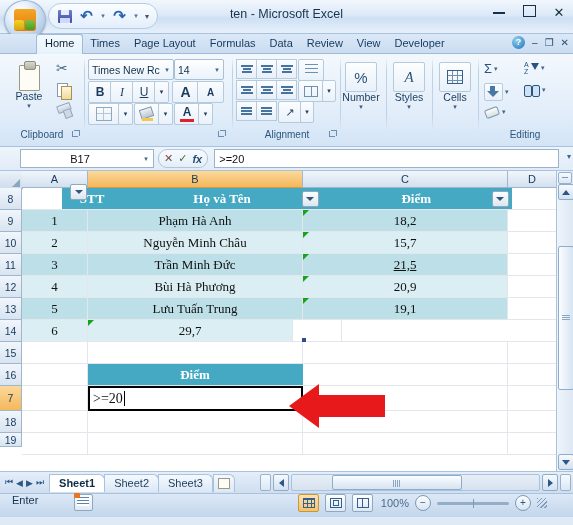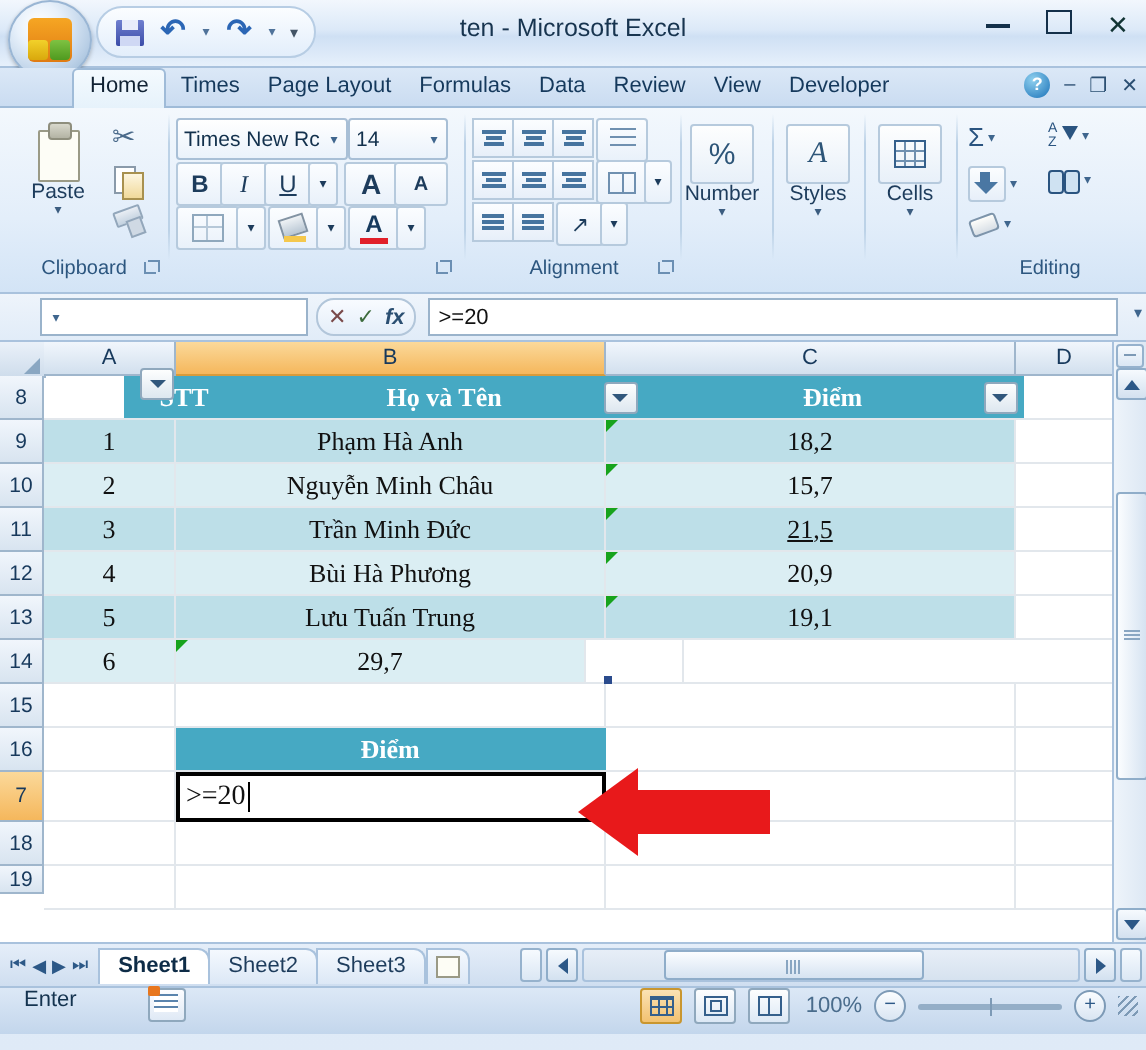--- a/index.html
+++ b/index.html
@@ -234,21 +234,21 @@
   
   .status{position:relative;height:23px;display:flex;align-items:flex-start;
     background:linear-gradient(#dce8f6,#c3d6ec);border-top:1px solid #a9c2dd;}
   .stmode{font-size:11px;color:#14334f;padding-left:12px;width:62px;}
   .sticon{width:17px;height:15px;background:linear-gradient(#fdfdff,#dfe9f5);
     border:1px solid #8fa8bd;border-radius:2px;position:relative;}
   .sticon:after{content:"";position:absolute;left:2px;top:2px;width:12px;height:9px;
     background:repeating-linear-gradient(#5b84ad 0 1px,#fff 1px 3px);}
   .sticon:before{content:"";position:absolute;left:-1px;top:-2px;width:6px;height:5px;
     background:#e8761d;border-radius:1px;z-index:2;}
-  .stright{margin-left:auto;display:flex;align-items:center;gap:6px;padding-right:4px;}
+  .stright{margin-left:auto;display:flex;align-items:center;gap:6px;padding-right:26px;}
   .vbtn{width:19px;height:16px;border:1px solid #8fa8bd;border-radius:2px;
     background:linear-gradient(#fdfefe,#dce8f5);display:flex;align-items:center;justify-content:center;}
   .vbtn.on{background:linear-gradient(#fbe2b4,#f2c271);border-color:#c9962f;}
   .vb-i{width:12px;height:10px;border:1px solid #35608c;box-sizing:border-box;}
   .vb-grid{background:
     linear-gradient(90deg,transparent 3px,#35608c 3px 4px,transparent 4px 7px,#35608c 7px 8px,transparent 8px),
     linear-gradient(#35608c 0 1px,transparent 1px 4px,#35608c 4px 5px,transparent 5px);}
   .vb-page{position:relative;}
   .vb-page:after{content:"";position:absolute;left:2px;top:1px;right:2px;bottom:1px;border:1px solid #35608c;}
   .vb-brk{position:relative;}
@@ -495,20 +495,21 @@
         <span class="earr">▾</span>
       </div>
       <div class="gl">Editing</div>
     </div>
 
     <div class="watermark">uantrimang</div>
   </div>
 
   <div class="fbar">
     <div class="namebox">
+      <span class="nv">B17</span>
       <span class="nd">▾</span>
     </div>
     <div class="fbtns">
       <span style="color:#7a4a4a;">✕</span>
       <span style="color:#3c6b3c;">✓</span>
       <span class="fxtxt">fx</span>
     </div>
     <div class="finput">&gt;=20</div>
     <span class="fdd">▾</span>
   </div>

